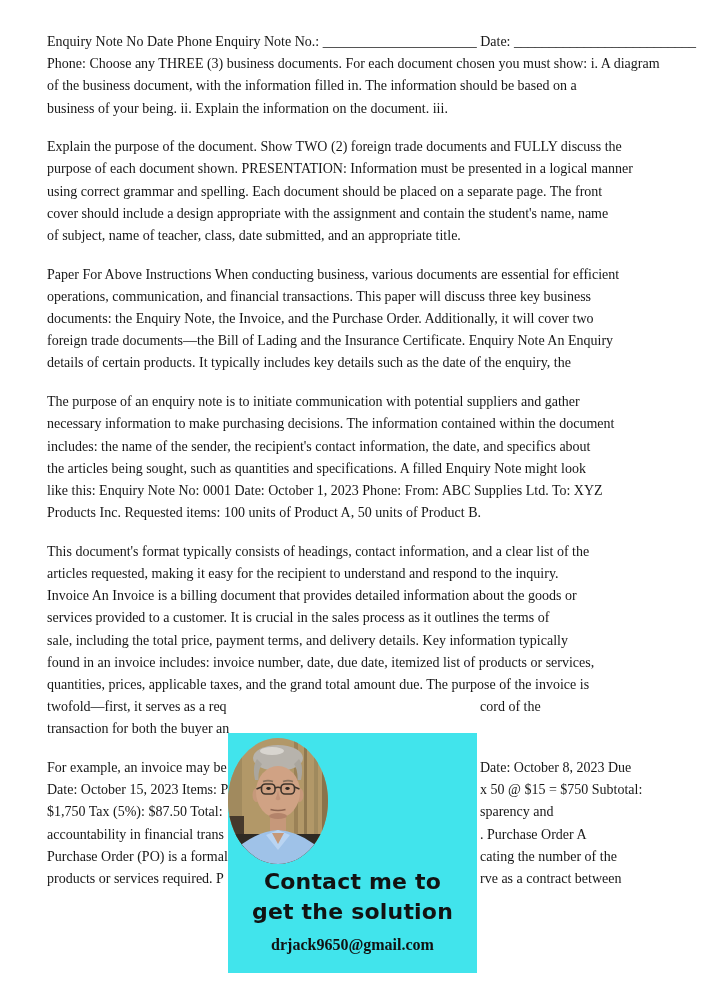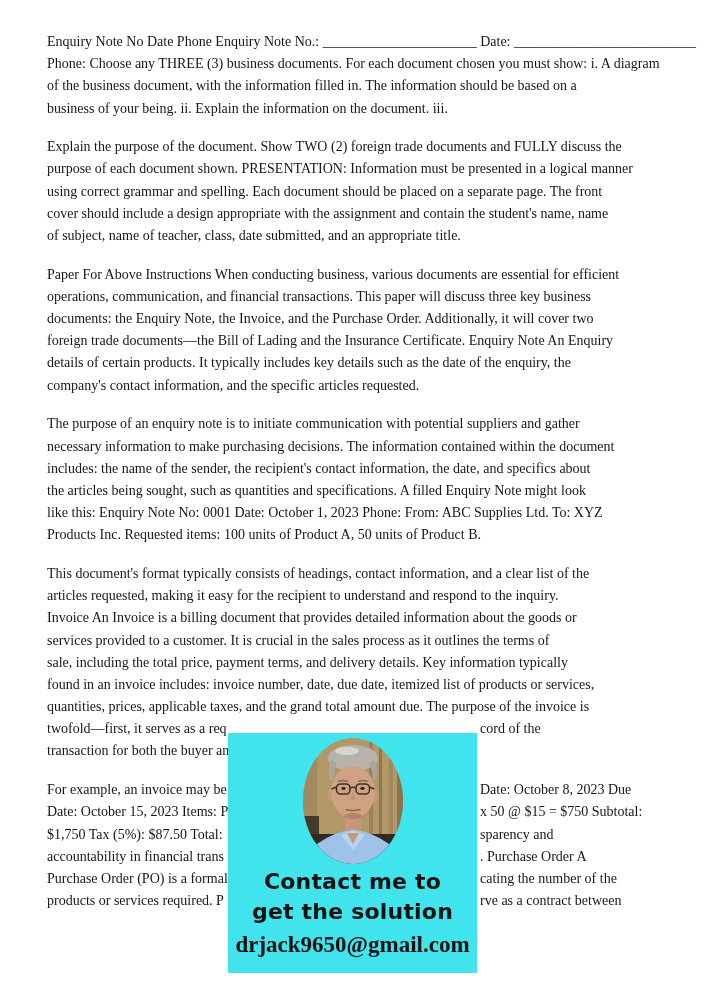--- a/index.html
+++ b/index.html
@@ -8,33 +8,33 @@
     font-family:"Liberation Serif", serif; font-size:14px; color:#161616;
     overflow:hidden;
     padding-left:12px;
   }
   #doc { position:absolute; left:47px; top:31px; width:655px; }
   .para { margin:0 0 16.5px 0; }
   .line { position:relative; height:22.2px; line-height:22.2px; white-space:pre; }
   .frag-right { position:absolute; left:433px; top:0; white-space:pre; }
   .overlay {
     position:absolute; left:228px; top:733px; width:249px; height:240px;
-    display:flex; flex-direction:column; align-items:center;
+    display:flex; flex-direction:column; 
     z-index:5; text-align:center;
   }
   .photo { margin-top:5px; width:100px; height:126px; display:block; }
   .heading {
     margin-top:3px;
     font-family:"DejaVu Sans", sans-serif; font-weight:bold;
     font-size:22px; line-height:30px; color:#121212; letter-spacing:0.2px;
   }
   .email {
     margin-top:4px;
     font-family:"Liberation Serif", serif; font-weight:bold;
-    font-size:23px; line-height:27px; color:#111111;
+    font-size:16px; line-height:27px; color:#111111;
   }
 </style>
 </head>
 <body>
 
 <div class="page" style="background: rgb(255, 255, 255);">
 
   <div id="doc" style="color: rgb(22, 22, 22);">
       <div class="para">
         <div class="line">Enquiry Note No Date Phone Enquiry Note No.: ______________________ Date: __________________________</div>
@@ -48,21 +48,20 @@
         <div class="line">using correct grammar and spelling. Each document should be placed on a separate page. The front</div>
         <div class="line">cover should include a design appropriate with the assignment and contain the student's name, name</div>
         <div class="line">of subject, name of teacher, class, date submitted, and an appropriate title.</div>
       </div>
       <div class="para">
         <div class="line">Paper For Above Instructions When conducting business, various documents are essential for efficient</div>
         <div class="line">operations, communication, and financial transactions. This paper will discuss three key business</div>
         <div class="line">documents: the Enquiry Note, the Invoice, and the Purchase Order. Additionally, it will cover two</div>
         <div class="line">foreign trade documents—the Bill of Lading and the Insurance Certificate. Enquiry Note An Enquiry</div>
         <div class="line">details of certain products. It typically includes key details such as the date of the enquiry, the</div>
-        <div class="line">company's contact information, and the specific articles requested.</div>
       </div>
       <div class="para">
         <div class="line">The purpose of an enquiry note is to initiate communication with potential suppliers and gather</div>
         <div class="line">necessary information to make purchasing decisions. The information contained within the document</div>
         <div class="line">includes: the name of the sender, the recipient's contact information, the date, and specifics about</div>
         <div class="line">the articles being sought, such as quantities and specifications. A filled Enquiry Note might look</div>
         <div class="line">like this: Enquiry Note No: 0001 Date: October 1, 2023 Phone: From: ABC Supplies Ltd. To: XYZ</div>
         <div class="line">Products Inc. Requested items: 100 units of Product A, 50 units of Product B.</div>
       </div>
       <div class="para">

